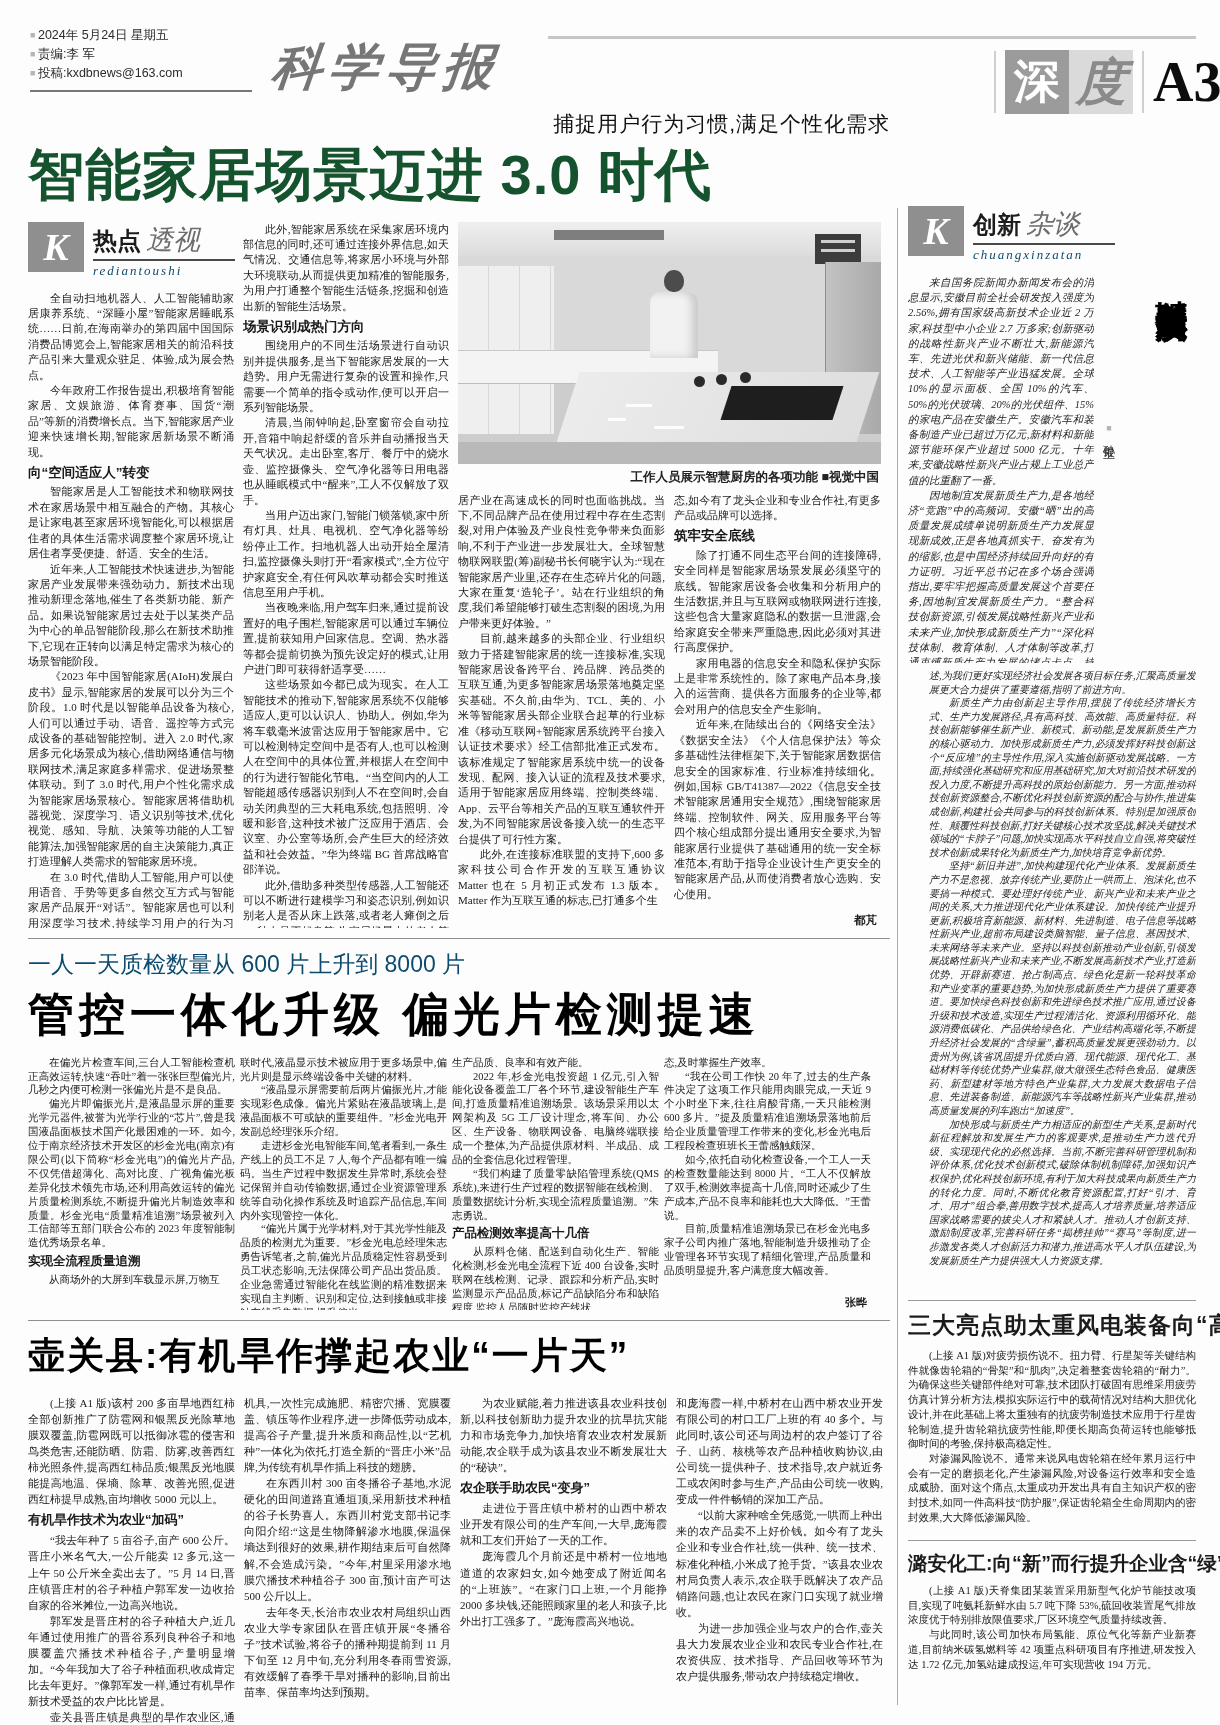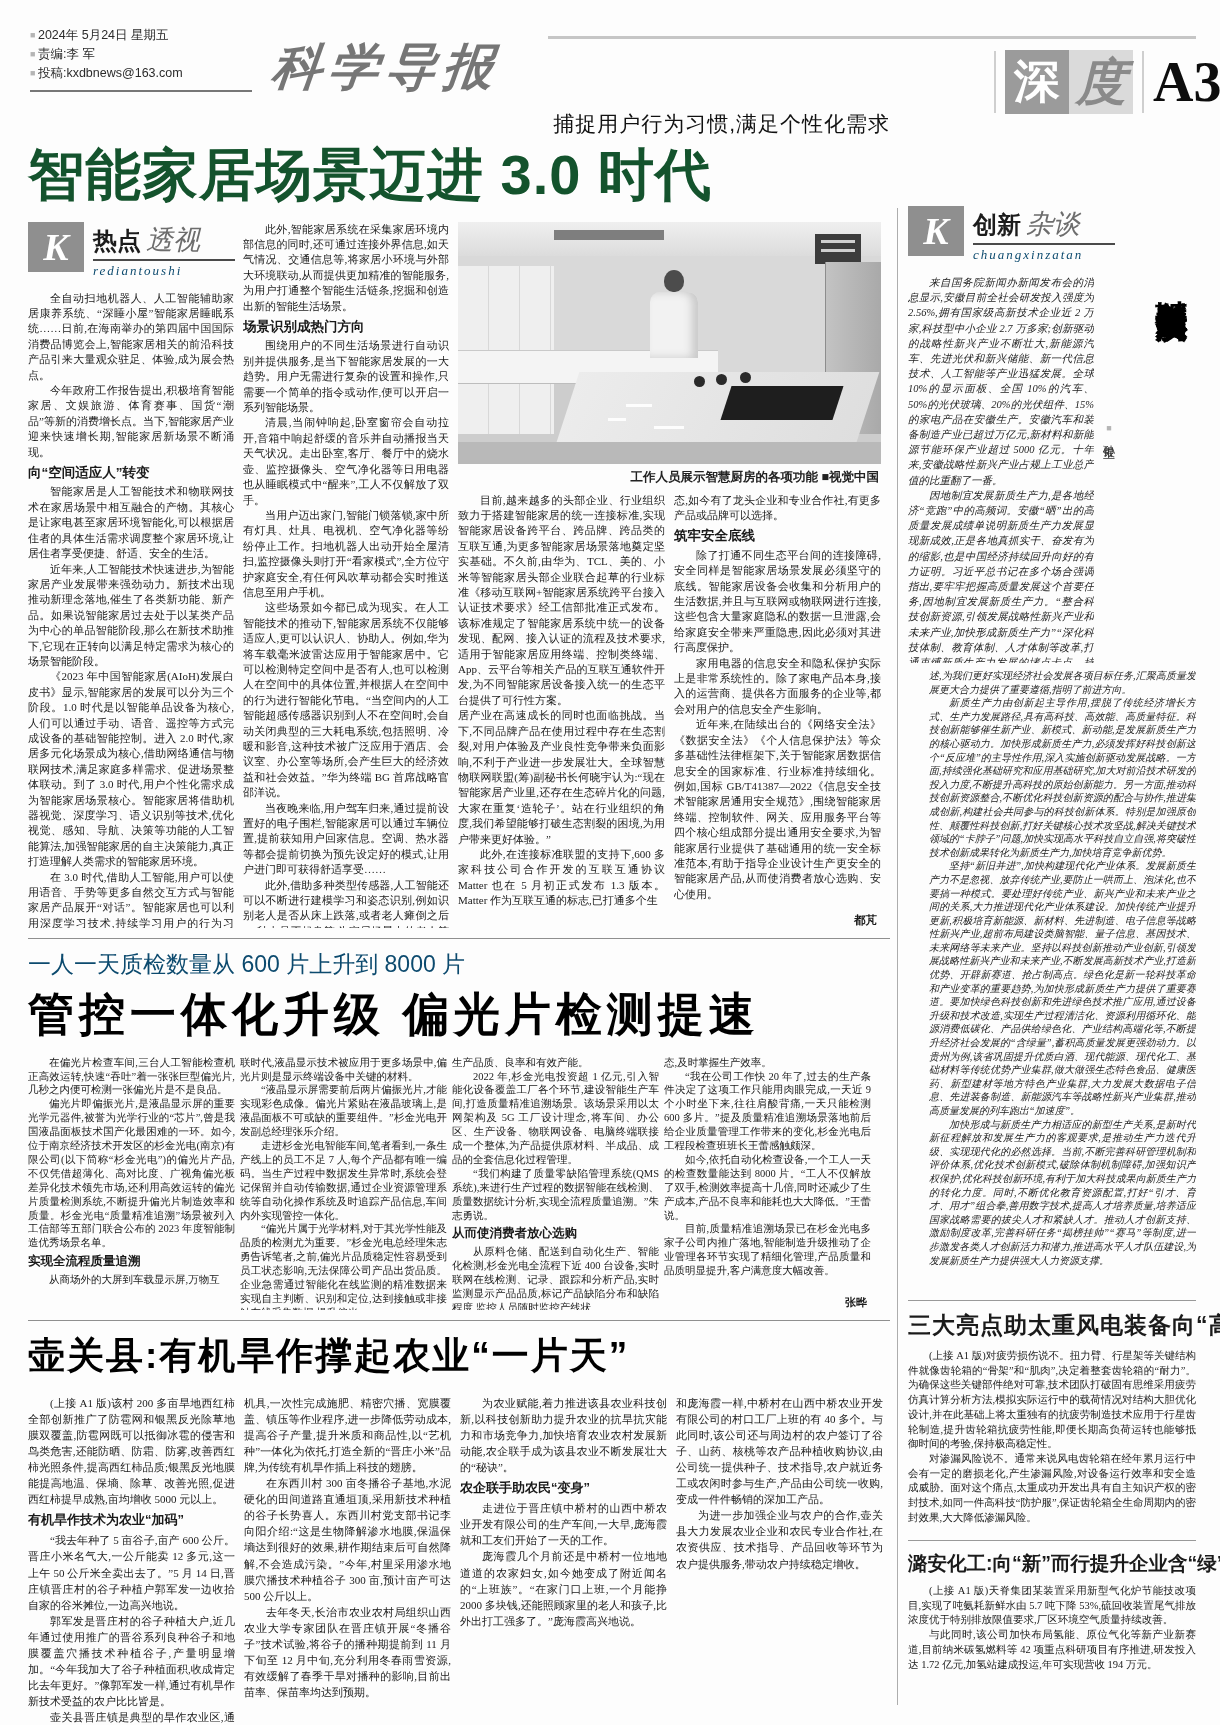--- a/index.html
+++ b/index.html
@@ -180,22 +180,22 @@
             <p class="para">在 3.0 时代,借助人工智能,用户可以使用语音、手势等更多自然交互方式与智能家居产品展开“对话”。智能家居也可以利用深度学习技术,持续学习用户的行为习惯、场景需求,在不需要用户主动操作的情况下,提前识别用户需求、主动提供贴合用户需求的服务,从“人适应空间”向“空间适应人”转变。</p>
           </div>
       </div>
       <div class="colN">
         <div class="art-text">
             <p class="para">此外,智能家居系统在采集家居环境内部信息的同时,还可通过连接外界信息,如天气情况、交通信息等,将家居小环境与外部大环境联动,从而提供更加精准的智能服务,为用户打通整个智能生活链条,挖掘和创造出新的智能生活场景。</p>
             <h4 class="subhead">场景识别成热门方向</h4>
             <p class="para">围绕用户的不同生活场景进行自动识别并提供服务,是当下智能家居发展的一大趋势。用户无需进行复杂的设置和操作,只需要一个简单的指令或动作,便可以开启一系列智能场景。</p>
             <p class="para">清晨,当闹钟响起,卧室窗帘会自动拉开,音箱中响起舒缓的音乐并自动播报当天天气状况。走出卧室,客厅、餐厅中的烧水壶、监控摄像头、空气净化器等日用电器也从睡眠模式中“醒来”,工人不仅解放了双手。</p>
             <p class="para">当用户迈出家门,智能门锁落锁,家中所有灯具、灶具、电视机、空气净化器等纷纷停止工作。扫地机器人出动开始全屋清扫,监控摄像头则打开“看家模式”,全方位守护家庭安全,有任何风吹草动都会实时推送信息至用户手机。</p>
+            <p class="para">当夜晚来临,用户驾车归来,通过提前设置好的电子围栏,智能家居可以通过车辆位置,提前获知用户回家信息。空调、热水器等都会提前切换为预先设定好的模式,让用户进门即可获得舒适享受……</p>
             <p class="para">这些场景如今都已成为现实。在人工智能技术的推动下,智能家居系统不仅能够适应人,更可以认识人、协助人。例如,华为将车载毫米波雷达应用于智能家居中。它可以检测特定空间中是否有人,也可以检测人在空间中的具体位置,并根据人在空间中的行为进行智能化节电。“当空间内的人工智能超感传感器识别到人不在空间时,会自动关闭典型的三大耗电系统,包括照明、冷暖和影音,这种技术被广泛应用于酒店、会议室、办公室等场所,会产生巨大的经济效益和社会效益。”华为终端 BG 首席战略官邵洋说。</p>
-            <p class="para">当夜晚来临,用户驾车归来,通过提前设置好的电子围栏,智能家居可以通过车辆位置,提前获知用户回家信息。空调、热水器等都会提前切换为预先设定好的模式,让用户进门即可获得舒适享受……</p>
             <p class="para">此外,借助多种类型传感器,人工智能还可以不断进行建模学习和姿态识别,例如识别老人是否从床上跌落,或者老人瘫倒之后 16 秒内是否起身等,为家居场景中的老人等弱势群体提供智能守护。</p>
           </div>
       </div>
       <div class="right-pair">
         <div class="photo">
           <div class="ph-ceiling"></div>
           <div class="ph-vent"></div>
           <div class="ph-wall"></div>
           <div class="ph-sign">
               <i></i>
@@ -213,22 +213,22 @@
           <div class="ph-knob" style="left:282px;top:150px;"></div>
           <div class="ph-mark" style="left:168px;top:182px;width:26px;"></div>
           <div class="ph-mark" style="left:150px;top:196px;width:18px;"></div>
           <div class="ph-mark" style="left:196px;top:204px;width:30px;"></div>
           <div class="ph-floor"></div>
         </div>
         <div class="photo-caption">工作人员展示智慧厨房的各项功能 ■视觉中国</div>
         <div class="pair-cols">
           <div class="colN">
             <div class="art-text">
+                <p class="para cont">居产业在高速成长的同时也面临挑战。当下,不同品牌产品在使用过程中存在生态割裂,对用户体验及产业良性竞争带来负面影响,不利于产业进一步发展壮大。全球智慧物联网联盟(筹)副秘书长何晓宇认为:“现在智能家居产业里,还存在生态碎片化的问题,大家在重复‘造轮子’。站在行业组织的角度,我们希望能够打破生态割裂的困境,为用户带来更好体验。”</p>
                 <p class="para">目前,越来越多的头部企业、行业组织致力于搭建智能家居的统一连接标准,实现智能家居设备跨平台、跨品牌、跨品类的互联互通,为更多智能家居场景落地奠定坚实基础。不久前,由华为、TCL、美的、小米等智能家居头部企业联合起草的行业标准《移动互联网+智能家居系统跨平台接入认证技术要求》经工信部批准正式发布。该标准规定了智能家居系统中统一的设备发现、配网、接入认证的流程及技术要求,适用于智能家居应用终端、控制类终端、App、云平台等相关产品的互联互通软件开发,为不同智能家居设备接入统一的生态平台提供了可行性方案。</p>
-                <p class="para cont">居产业在高速成长的同时也面临挑战。当下,不同品牌产品在使用过程中存在生态割裂,对用户体验及产业良性竞争带来负面影响,不利于产业进一步发展壮大。全球智慧物联网联盟(筹)副秘书长何晓宇认为:“现在智能家居产业里,还存在生态碎片化的问题,大家在重复‘造轮子’。站在行业组织的角度,我们希望能够打破生态割裂的困境,为用户带来更好体验。”</p>
                 <p class="para">此外,在连接标准联盟的支持下,600 多家科技公司合作开发的互联互通协议 Matter 也在 5 月初正式发布 1.3 版本。Matter 作为互联互通的标志,已打通多个生</p>
               </div>
           </div>
           <div class="colN">
             <div class="art-text">
                 <p class="para cont">态,如今有了龙头企业和专业合作社,有更多产品或品牌可以选择。</p>
                 <h4 class="subhead">筑牢安全底线</h4>
                 <p class="para">除了打通不同生态平台间的连接障碍,安全同样是智能家居场景发展必须坚守的底线。智能家居设备会收集和分析用户的生活数据,并且与互联网或物联网进行连接,这些包含大量家庭隐私的数据一旦泄露,会给家庭安全带来严重隐患,因此必须对其进行高度保护。</p>
                 <p class="para">家用电器的信息安全和隐私保护实际上是非常系统性的。除了家电产品本身,接入的运营商、提供各方面服务的企业等,都会对用户的信息安全产生影响。</p>
                 <p class="para">近年来,在陆续出台的《网络安全法》《数据安全法》《个人信息保护法》等众多基础性法律框架下,关于智能家居数据信息安全的国家标准、行业标准持续细化。例如,国标 GB/T41387—2022《信息安全技术智能家居通用安全规范》,围绕智能家居终端、控制软件、网关、应用服务平台等四个核心组成部分提出通用安全要求,为智能家居行业提供了基础通用的统一安全标准范本,有助于指导企业设计生产更安全的智能家居产品,从而使消费者放心选购、安心使用。</p>
@@ -259,21 +259,21 @@
               <p class="para">“液晶显示屏需要前后两片偏振光片,才能实现彩色成像。偏光片紧贴在液晶玻璃上,是液晶面板不可或缺的重要组件。”杉金光电开发副总经理张乐介绍。</p>
               <p class="para">走进杉金光电智能车间,笔者看到,一条生产线上的员工不足 7 人,每个产品都有唯一编码。当生产过程中数据发生异常时,系统会登记保留并自动传输数据,通过企业资源管理系统等自动化操作系统及时追踪产品信息,车间内外实现管控一体化。</p>
               <p class="para">“偏光片属于光学材料,对于其光学性能及品质的检测尤为重要。”杉金光电总经理朱志勇告诉笔者,之前,偏光片品质稳定性容易受到员工状态影响,无法保障公司产品出货品质。企业急需通过智能化在线监测的精准数据来实现自主判断、识别和定位,达到接触或非接触在线采集数据,提升偏光</p>
             </div>
         </div>
         <div class="colN">
           <div class="art-text">
               <p class="para cont">生产品质、良率和有效产能。</p>
               <p class="para">2022 年,杉金光电投资超 1 亿元,引入智能化设备覆盖工厂各个环节,建设智能生产车间,打造质量精准追溯场景。该场景采用以太网架构及 5G 工厂设计理念,将车间、办公区、生产设备、物联网设备、电脑终端联接成一个整体,为产品提供原材料、半成品、成品的全套信息化过程管理。</p>
               <p class="para">“我们构建了质量零缺陷管理系统(QMS 系统),来进行生产过程的数据智能在线检测、质量数据统计分析,实现全流程质量追溯。”朱志勇说。</p>
-              <h4 class="subhead">从而使消费者放心选购</h4>
+              <h4 class="subhead">产品检测效率提高十几倍</h4>
               <p class="para">从原料仓储、配送到自动化生产、智能化检测,杉金光电全流程下近 400 台设备,实时联网在线检测、记录、跟踪和分析产品,实时监测显示产品品质,标记产品缺陷分布和缺陷程度,监控人员随时监控产线状</p>
             </div>
         </div>
         <div class="colN">
           <div class="art-text">
               <p class="para cont">态,及时掌握生产效率。</p>
               <p class="para">“我在公司工作快 20 年了,过去的生产条件决定了这项工作只能用肉眼完成,一天近 9 个小时坐下来,往往肩酸背痛,一天只能检测 600 多片。”提及质量精准追溯场景落地前后给企业质量管理工作带来的变化,杉金光电后工程段检查班班长王蕾感触颇深。</p>
               <p class="para">如今,依托自动化检查设备,一个工人一天的检查数量能达到 8000 片。“工人不仅解放了双手,检测效率提高十几倍,同时还减少了生产成本,产品不良率和能耗也大大降低。”王蕾说。</p>
               <p class="para">目前,质量精准追溯场景已在杉金光电多家子公司内推广落地,智能制造升级推动了企业管理各环节实现了精细化管理,产品质量和品质明显提升,客户满意度大幅改善。</p>
             </div>
@@ -307,20 +307,21 @@
           <div class="art-text">
               <p class="para">为农业赋能,着力推进该县农业科技创新,以科技创新助力提升农业的抗旱抗灾能力和市场竞争力,加快培育农业农村发展新动能,农企联手成为该县农业不断发展壮大的“秘诀”。</p>
               <h4 class="subhead">农企联手助农民“变身”</h4>
               <p class="para">走进位于晋庄镇中桥村的山西中桥农业开发有限公司的生产车间,一大早,庞海霞就和工友们开始了一天的工作。</p>
               <p class="para">庞海霞几个月前还是中桥村一位地地道道的农家妇女,如今她变成了附近闻名的“上班族”。“在家门口上班,一个月能挣 2000 多块钱,还能照顾家里的老人和孩子,比外出打工强多了。”庞海霞高兴地说。</p>
             </div>
         </div>
         <div class="colN">
           <div class="art-text">
               <p class="para cont">和庞海霞一样,中桥村在山西中桥农业开发有限公司的村口工厂上班的有 40 多个。与此同时,该公司还与周边村的农户签订了谷子、山药、核桃等农产品种植收购协议,由公司统一提供种子、技术指导,农户就近务工或农闲时参与生产,产品由公司统一收购,变成一件件畅销的深加工产品。</p>
+              <p class="para">“以前大家种啥全凭感觉,一哄而上种出来的农产品卖不上好价钱。如今有了龙头企业和专业合作社,统一供种、统一技术、标准化种植,小米成了抢手货。”该县农业农村局负责人表示,农企联手既解决了农产品销路问题,也让农民在家门口实现了就业增收。</p>
               <p class="para">为进一步加强企业与农户的合作,壶关县大力发展农业企业和农民专业合作社,在农资供应、技术指导、产品回收等环节为农户提供服务,带动农户持续稳定增收。</p>
             </div>
         </div>
       </div>
     </div>
   </div>
 
   <div class="sidebar">
     <div class="badge">
       <div class="badge-k">K</div>

